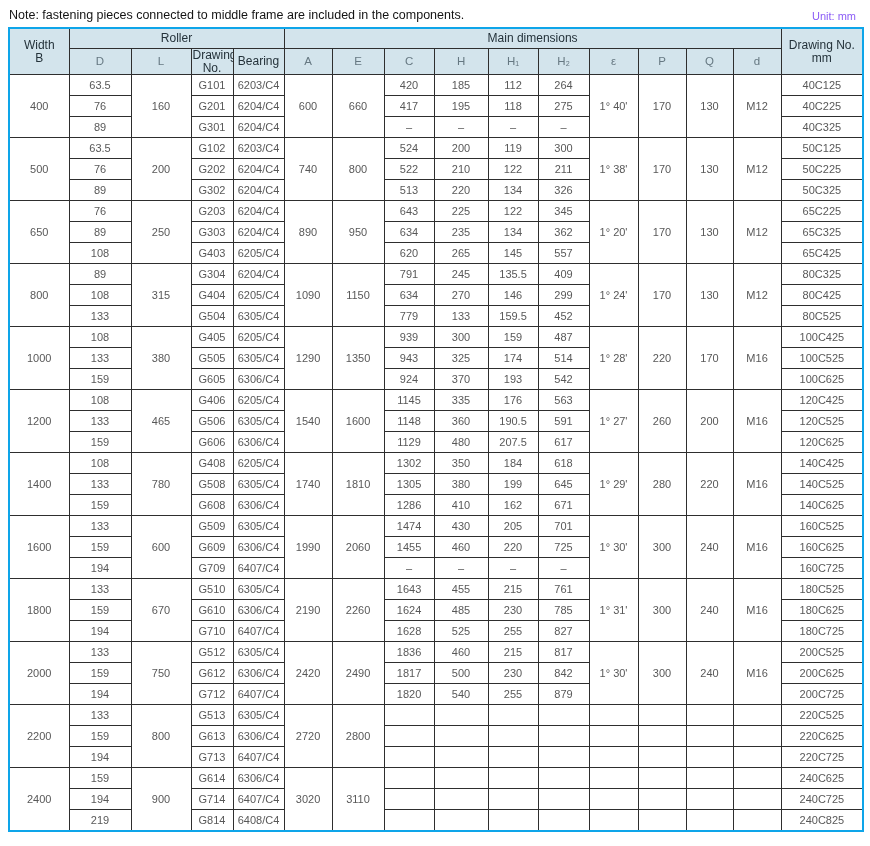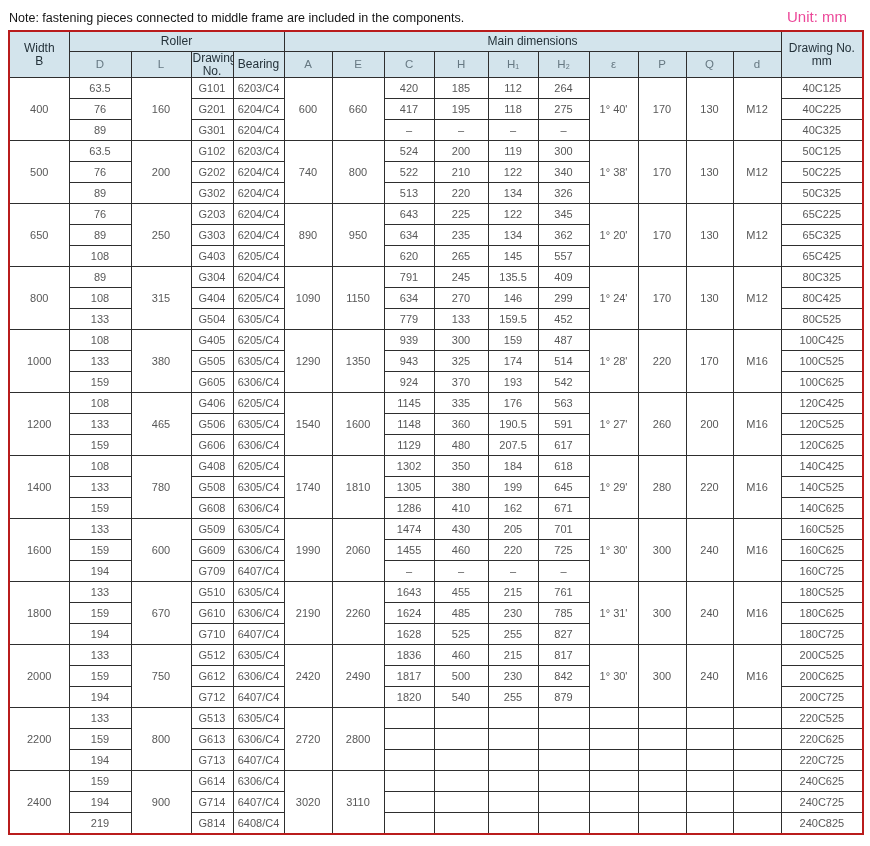--- a/index.html
+++ b/index.html
@@ -4,27 +4,27 @@
 <style>
   html,body{margin:0;padding:0;background:#fff;}
   body{
     width:870px;height:846px;
     font-family:"Liberation Sans","DejaVu Sans",sans-serif;
     color:#222;overflow:hidden;
   }
   .page{padding:5px 8px 0 8px;}
   .topline{
     display:flex;justify-content:space-between;align-items:flex-end;
-    margin:3px 13px 5px 1px;
+    margin:3px 4px 5px 1px;
   }
   .note{font-size:12.5px;color:#141414;}
-  .unit{font-size:15px;color:#ec4899;padding-right:2px;}
+  .unit{font-size:11px;color:#8b5cf6;padding-right:2px;}
   table.spec{
     border-collapse:collapse;table-layout:fixed;width:854px;
-    border:2px solid #b91c1c;
+    border:2px solid #0ea5e9;
   }
   table.spec th,table.spec td{
     border:1px solid #2e2e2e;
     text-align:center;vertical-align:middle;
     padding:0 1px;overflow:hidden;
   }
   thead th{background:#d3e4ec;font-weight:normal;white-space:pre-line;}
   th.grp{color:#24323a;font-size:12px;height:19px;line-height:1.05;}
   th.sub{color:#667882;font-size:11.5px;height:24px;line-height:1.0;}
   tbody td{color:#585858;font-size:11px;height:20px;line-height:1;}
@@ -141,21 +141,21 @@
           <td rowspan="3">M12</td>
           <td>50C125</td>
         </tr>
         <tr>
           <td>76</td>
           <td>G202</td>
           <td>6204/C4</td>
           <td>522</td>
           <td>210</td>
           <td>122</td>
-          <td>340</td>
+          <td>211</td>
           <td>50C225</td>
         </tr>
         <tr>
           <td>89</td>
           <td>G302</td>
           <td>6204/C4</td>
           <td>513</td>
           <td>220</td>
           <td>134</td>
           <td>326</td>

